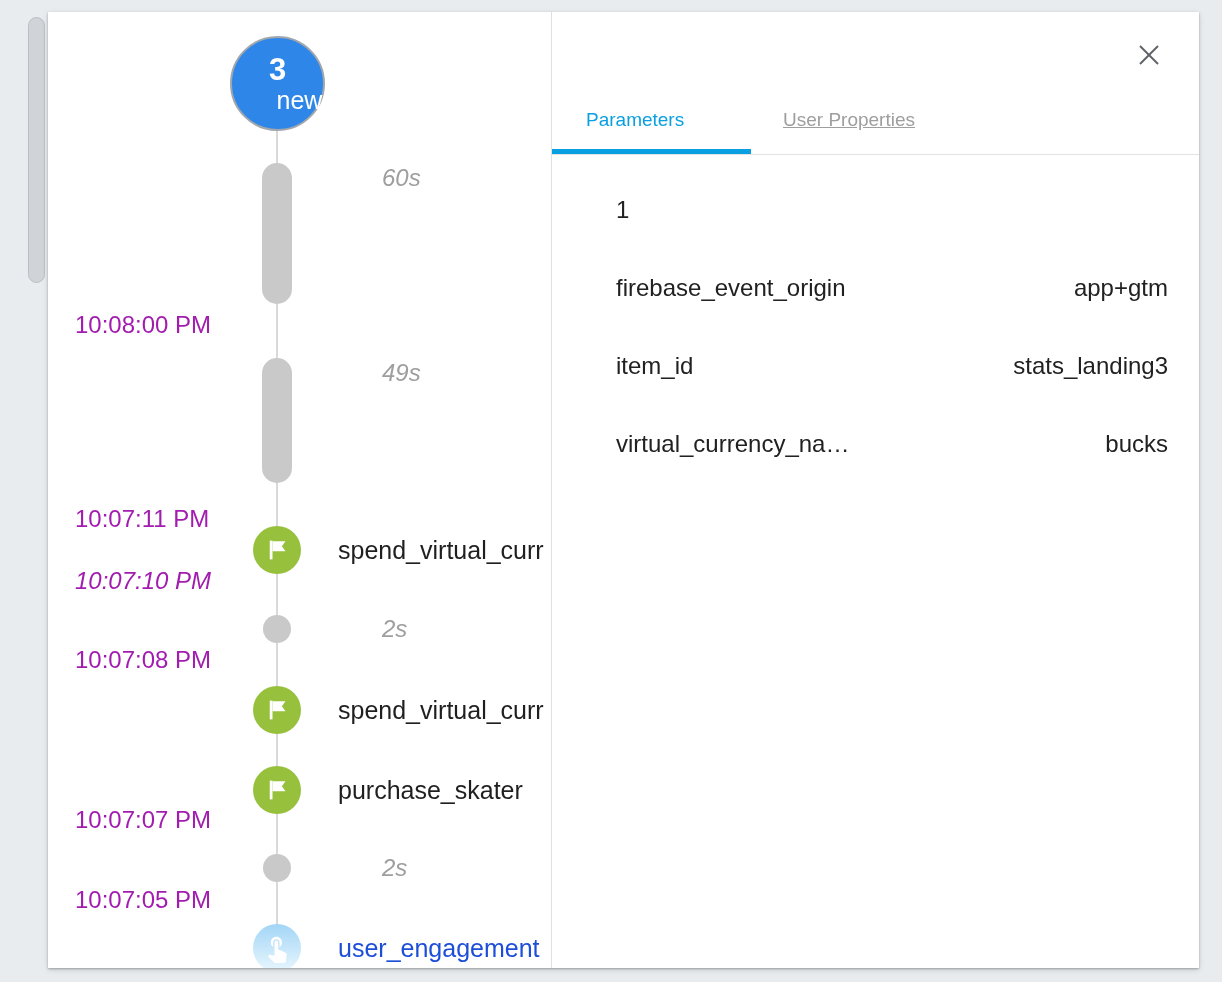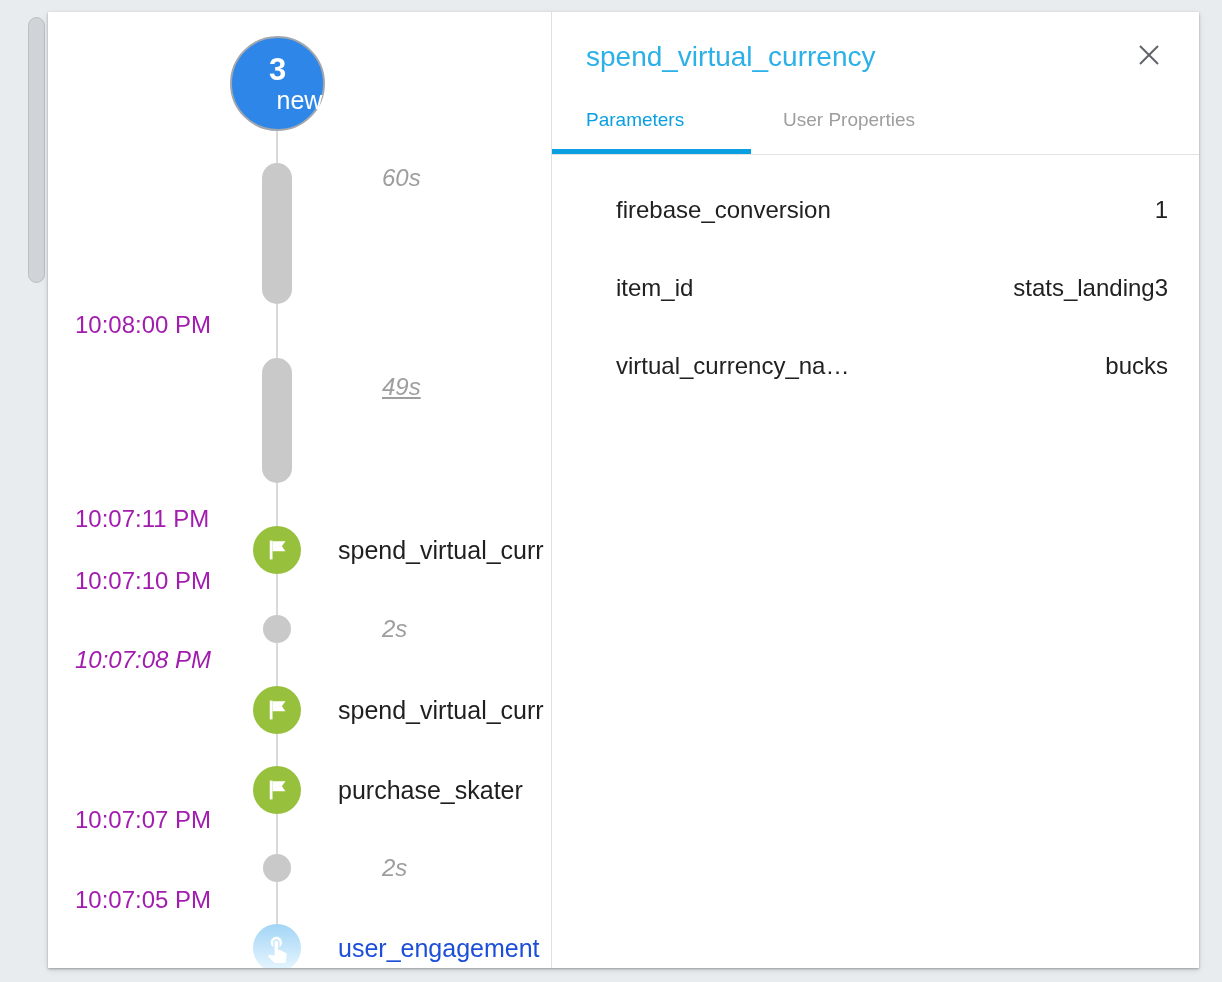--- a/index.html
+++ b/index.html
@@ -87,21 +87,21 @@
     cursor:pointer;
   }
   .dt-close svg { width:26px; height:26px; }
   .tab {
     position:absolute; top:108px; transform:translateY(-50%);
     font-size:19px; color:#9e9e9e; white-space:nowrap; cursor:pointer;
     background:none; border:none; font-family:inherit;
   }
   .tab.active { color:#0a9fe0; }
   .tab:nth-of-type(1) { left:34px; }
-  .tab:nth-of-type(2) { left:231px; }
+  .tab:nth-of-type(2) { left:231px;text-decoration:underline; }
   .tab-underline {
     position:absolute; left:0; top:137px; width:199px; height:5px;
     background:#0a9fe0;
   }
   .tabs-divider {
     position:absolute; left:0; right:0; top:142px; height:1px; background:#e3e3e3;
   }
   .params { position:absolute; left:0; right:0; top:159px; }
   .param-row {
     height:78px; display:flex; align-items:center; justify-content:space-between;
@@ -120,28 +120,28 @@
   <div class="timeline-pane">
     <div class="tl-line"></div>
 
     <div class="new-badge">
       <span class="badge-count">3</span>
       <span class="badge-label">new</span>
     </div>
 
   <div class="ts" style="top: 313px;">10:08:00 PM</div>
       <div class="ts" style="top: 507px;">10:07:11 PM</div>
-      <div class="ts" style="top: 569px;">10:07:10 PM</div>
-      <div class="ts" style="top: 648px; font-style: italic;">10:07:08 PM</div>
+      <div class="ts" style="top: 569px; font-style: italic;">10:07:10 PM</div>
+      <div class="ts" style="top: 648px;">10:07:08 PM</div>
       <div class="ts" style="top: 808px;">10:07:07 PM</div>
       <div class="ts" style="top: 888px;">10:07:05 PM</div>
       <div class="gap-pill" style="top: 151px; height: 141px;"></div>
       <div class="duration" style="top: 166px;">60s</div>
       <div class="gap-pill" style="top: 346px; height: 125px;"></div>
-      <div class="duration" style="top: 375px; text-decoration: underline;">49s</div>
+      <div class="duration" style="top: 361px;">49s</div>
       <div class="evt-icon flag" style="top: 538px;">
         <svg viewBox="0 0 24 24">
           <g fill="#ffffff">
             <rect x="6.2" y="4.5" width="2.2" height="15"></rect>
             <polygon points="8.4,5 18.8,5 15.9,9 18.8,13 8.4,13"></polygon>
           </g>
         </svg>
       </div>
       <div class="evt-label" style="top: 538px;">spend_virtual_curr</div>
       <div class="gap-dot" style="top: 617px;"></div>
@@ -168,42 +168,44 @@
       <div class="duration" style="top: 856px;">2s</div>
       <div class="evt-icon touch" style="top: 936px;">
         <svg viewBox="0 0 24 24">
           <path fill="#ffffff" d="M9 11.24V7.5C9 6.12 10.12 5 11.5 5S14 6.12 14 7.5v3.74c1.21-.81 2-2.18 2-3.74C16 5.01 13.99 3 11.5 3S7 5.01 7 7.5c0 1.56.79 2.93 2 3.74zm9.84 4.63l-4.54-2.26c-.17-.07-.35-.11-.54-.11H13v-6c0-.83-.67-1.5-1.5-1.5S10 6.67 10 7.5v10.74c-3.6-.76-3.54-.75-3.67-.75-.31 0-.59.13-.79.33l-.79.8 4.94 4.94c.27.27.65.44 1.06.44h6.79c.75 0 1.33-.55 1.44-1.28l.75-5.27c.01-.07.02-.14.02-.2 0-.62-.38-1.16-.91-1.38z"></path>
         </svg>
       </div>
       <div class="evt-label faded" style="top: 936px;">user_engagement</div>
     </div>
 
   <div class="detail">
-    <div class="dt-title">spend_virtual_currency</div>
 
     <button class="dt-close">
       <span style="display:flex;">
         <svg viewBox="0 0 26 26">
           <line x1="4" y1="4" x2="22" y2="22" stroke="#5f6368" stroke-width="2"></line>
           <line x1="22" y1="4" x2="4" y2="22" stroke="#5f6368" stroke-width="2"></line>
         </svg>
       </span>
     </button>
 
     <div id="tabs-holder">
         <button class="tab active">Parameters</button>
         <button class="tab">User Properties</button>
       </div>
     <div class="tab-underline"></div>
     <div class="tabs-divider"></div>
 
     <div class="params" id="params-holder">
         <div class="param-row">
-          <span class="param-name">firebase_conversion</span>
           <span class="param-value">1</span>
+        </div>
+        <div class="param-row">
+          <span class="param-name">firebase_event_origin</span>
+          <span class="param-value">app+gtm</span>
         </div>
         <div class="param-row">
           <span class="param-name">item_id</span>
           <span class="param-value">stats_landing3</span>
         </div>
         <div class="param-row">
           <span class="param-name">virtual_currency_na…</span>
           <span class="param-value">bucks</span>
         </div>
       </div>

